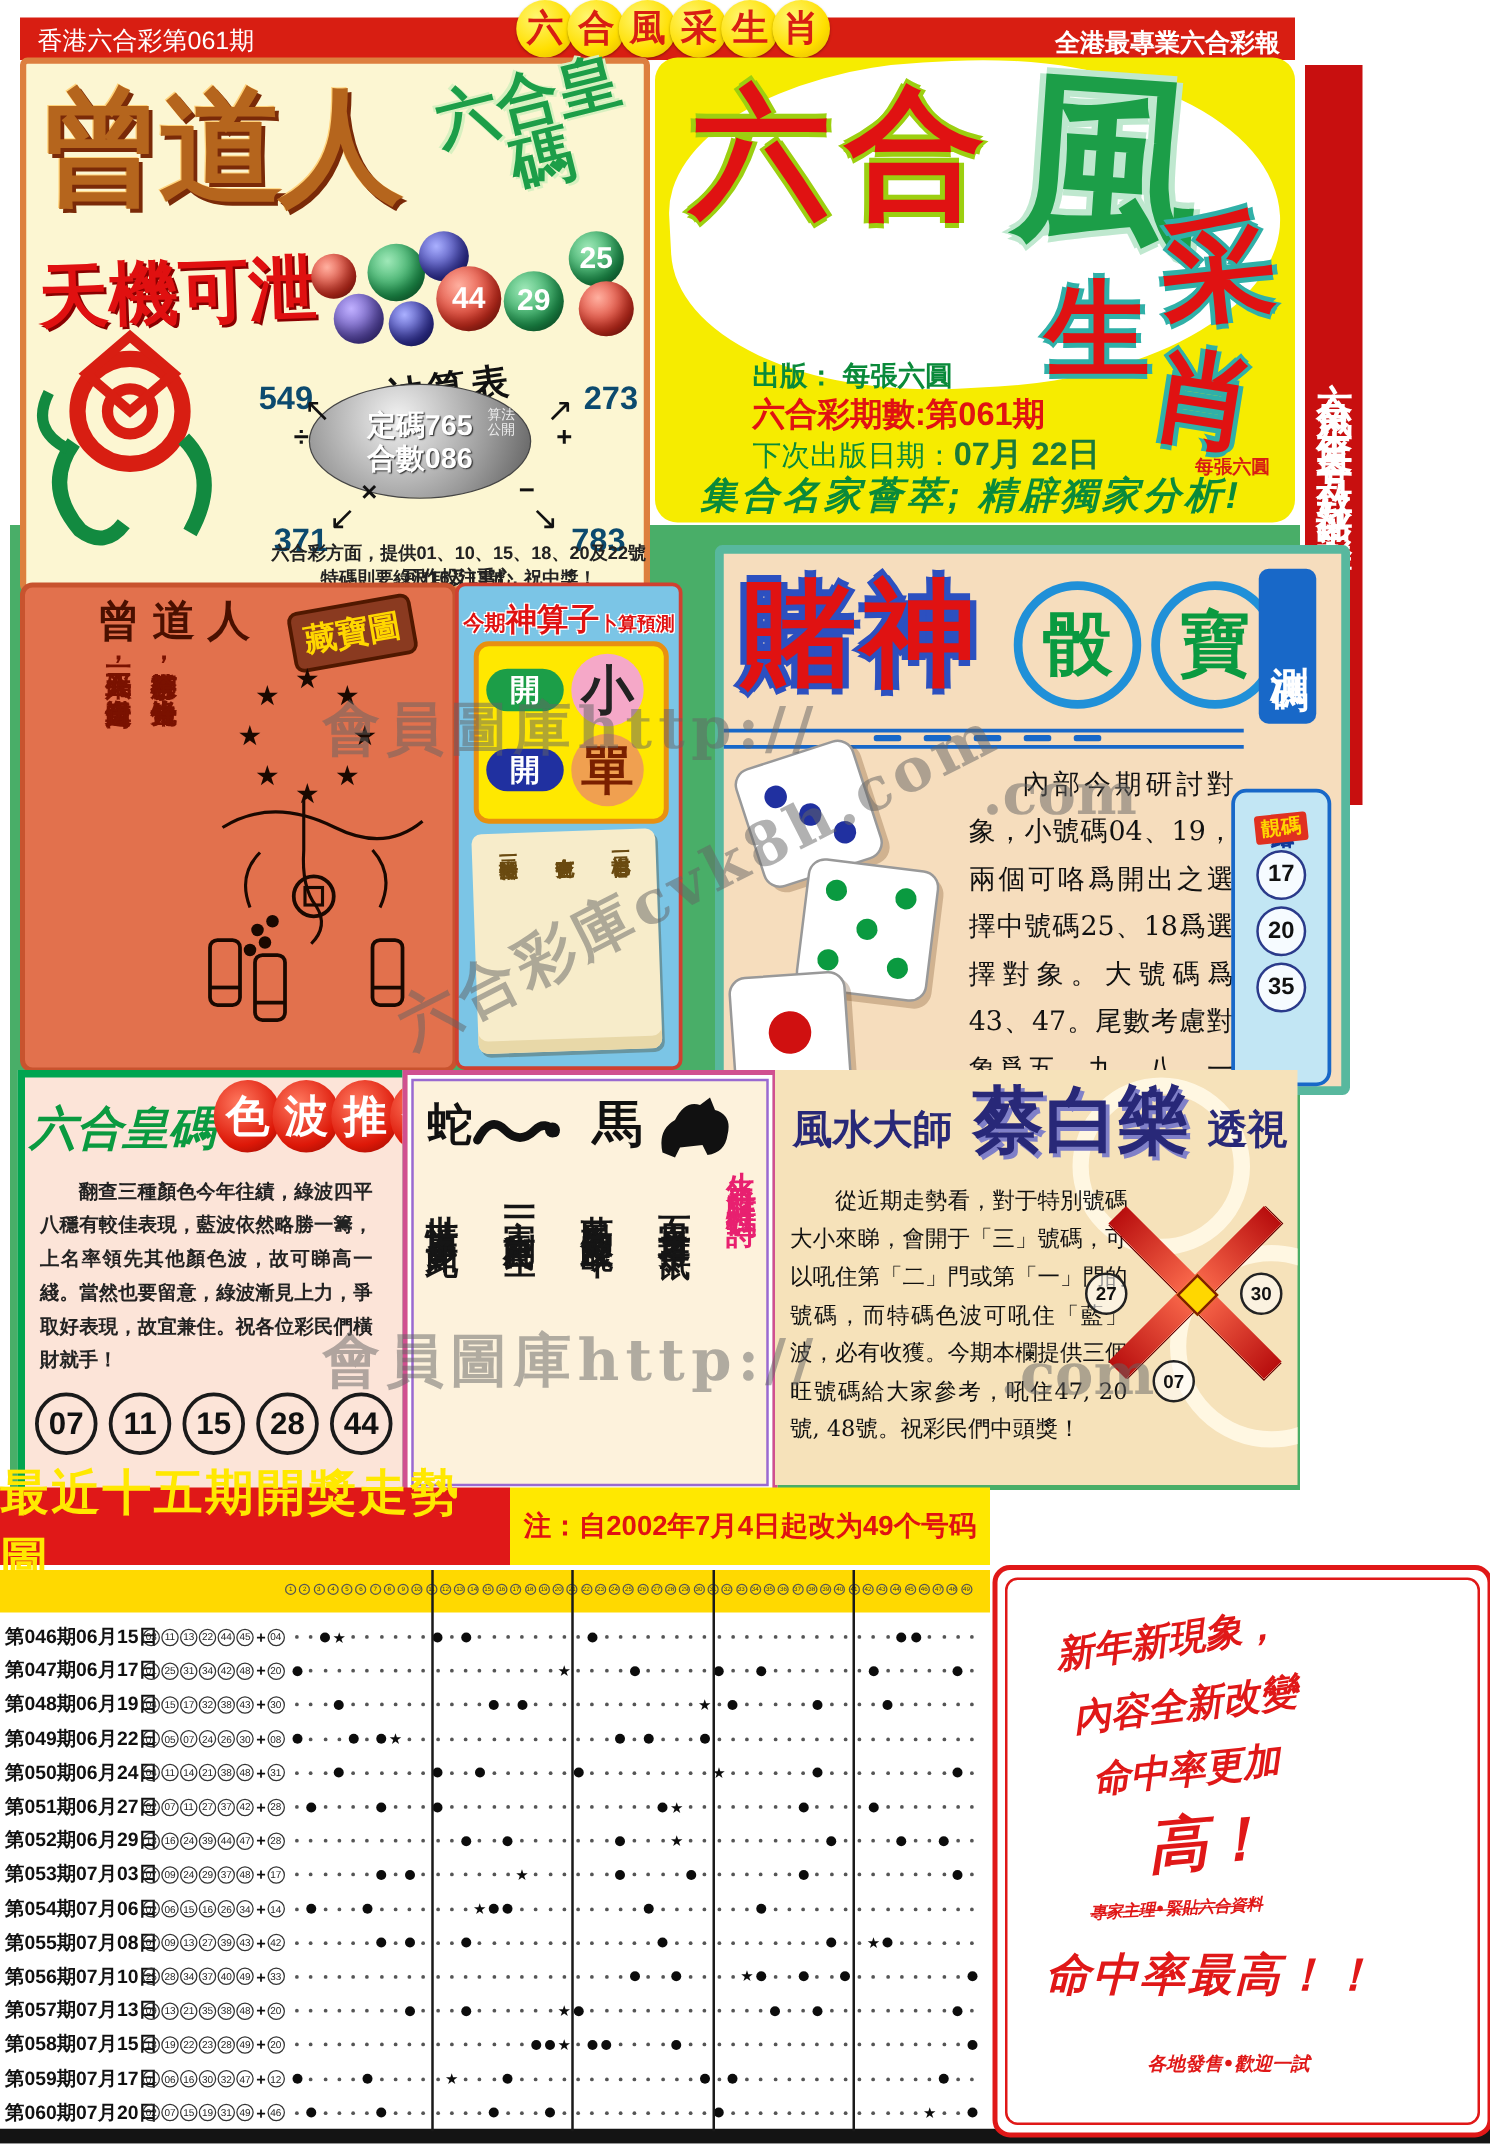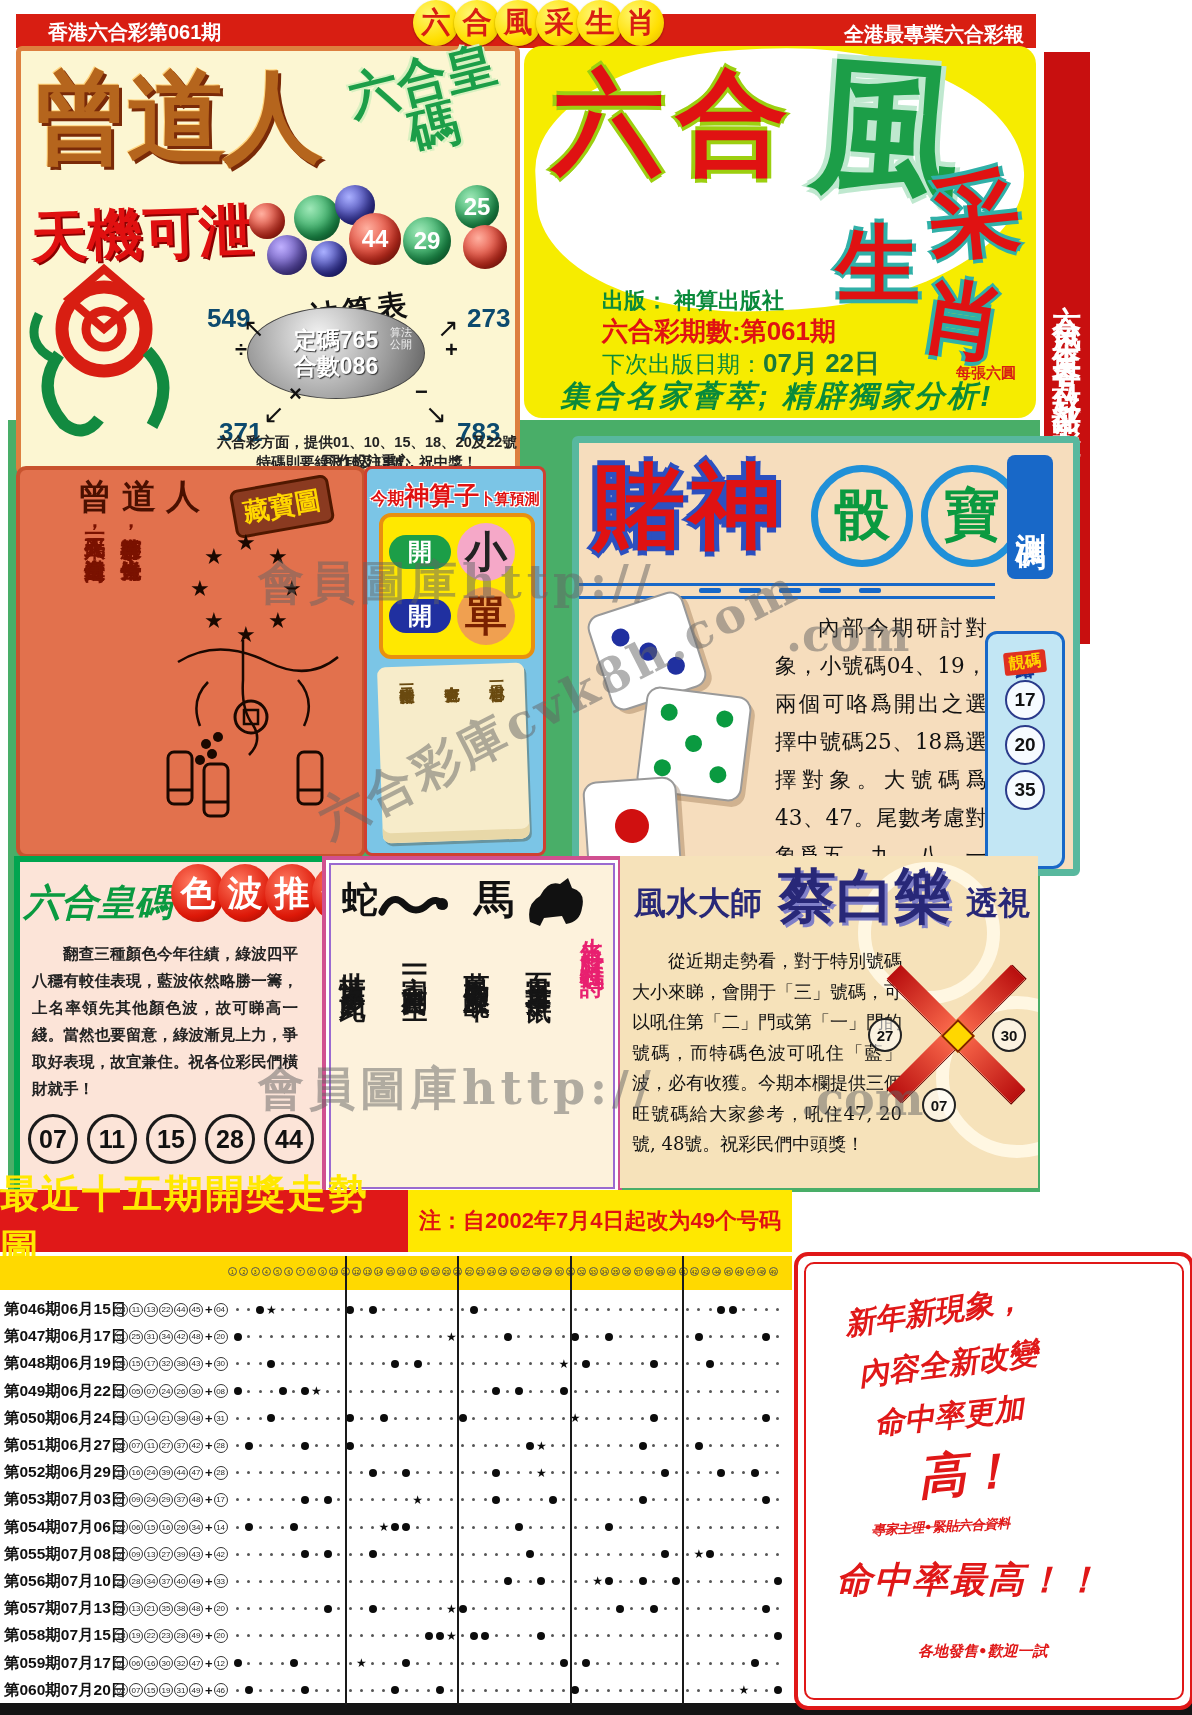--- a/index.html
+++ b/index.html
@@ -3,21 +3,21 @@
 <meta charset="utf-8">
 <style>
   html,body{margin:0;padding:0;background:#e9e9e9;}
   #page{position:relative;width:1192px;height:1715px;background:#fff;overflow:hidden;
         font-family:"Liberation Sans",sans-serif;margin:0 auto;}
   .abs{position:absolute;}
   .serif{font-family:"DejaVu Serif",serif;}
 
   
   #topbar{left:16px;top:14px;width:1020px;height:34px;background:#d81e12;}
-  #topbar-left{left:32px;top:5px;color:#fff;font-size:20px;font-weight:bold;}
+  #topbar-left{left:14px;top:5px;color:#fff;font-size:20px;font-weight:normal;}
   #topbar-right{right:12px;top:7px;color:#fff;font-size:20px;font-weight:bold;}
   #top-badge{left:418px;top:0px;display:flex;}
   .badge-ch{width:46px;height:46px;border-radius:50%;margin-left:-5px;
     background:radial-gradient(circle at 35% 30%,#fff670,#ffdf00 60%,#e0b400);
     display:flex;align-items:center;justify-content:center;color:#d81e12;
     font-size:29px;font-weight:bold;font-family:"DejaVu Serif",serif;box-shadow:0 1px 2px rgba(0,0,0,.35);}
 
   
   #side-strip{left:1044px;top:52px;width:46px;height:592px;background:#c80f0f;
     color:#fff;font-size:29px;font-weight:bold;text-align:center;}
@@ -304,21 +304,21 @@
   </div>
 
   <div id="masthead" class="abs">
     <div id="mh-blob" class="abs"></div>
     <span class="logo-ch" id="lg0">六</span>
     <span class="logo-ch" id="lg1">合</span>
     <span class="logo-ch" id="lg2">風</span>
     <span class="logo-ch" id="lg3">采</span>
     <span class="logo-ch" id="lg4">生</span>
     <span class="logo-ch" id="lg5">肖</span>
-    <span id="mh-pub" class="abs">出版： 神算出版社</span>
+    <span id="mh-pub" class="abs">出版： 每張六圓</span>
     <span id="mh-issue" class="abs">六合彩期數:第061期</span>
     <span id="mh-next" class="abs">
       <span>下次出版日期：</span><b>07月 22日</b>
     </span>
     <span id="mh-price" class="abs">每張六圓</span>
     <span id="mh-slogan" class="abs">集合名家薈萃; 精辟獨家分析!</span>
   </div>
 
   <div id="treasure" class="abs">
     <span id="tr-title" class="abs">曾道人</span>

